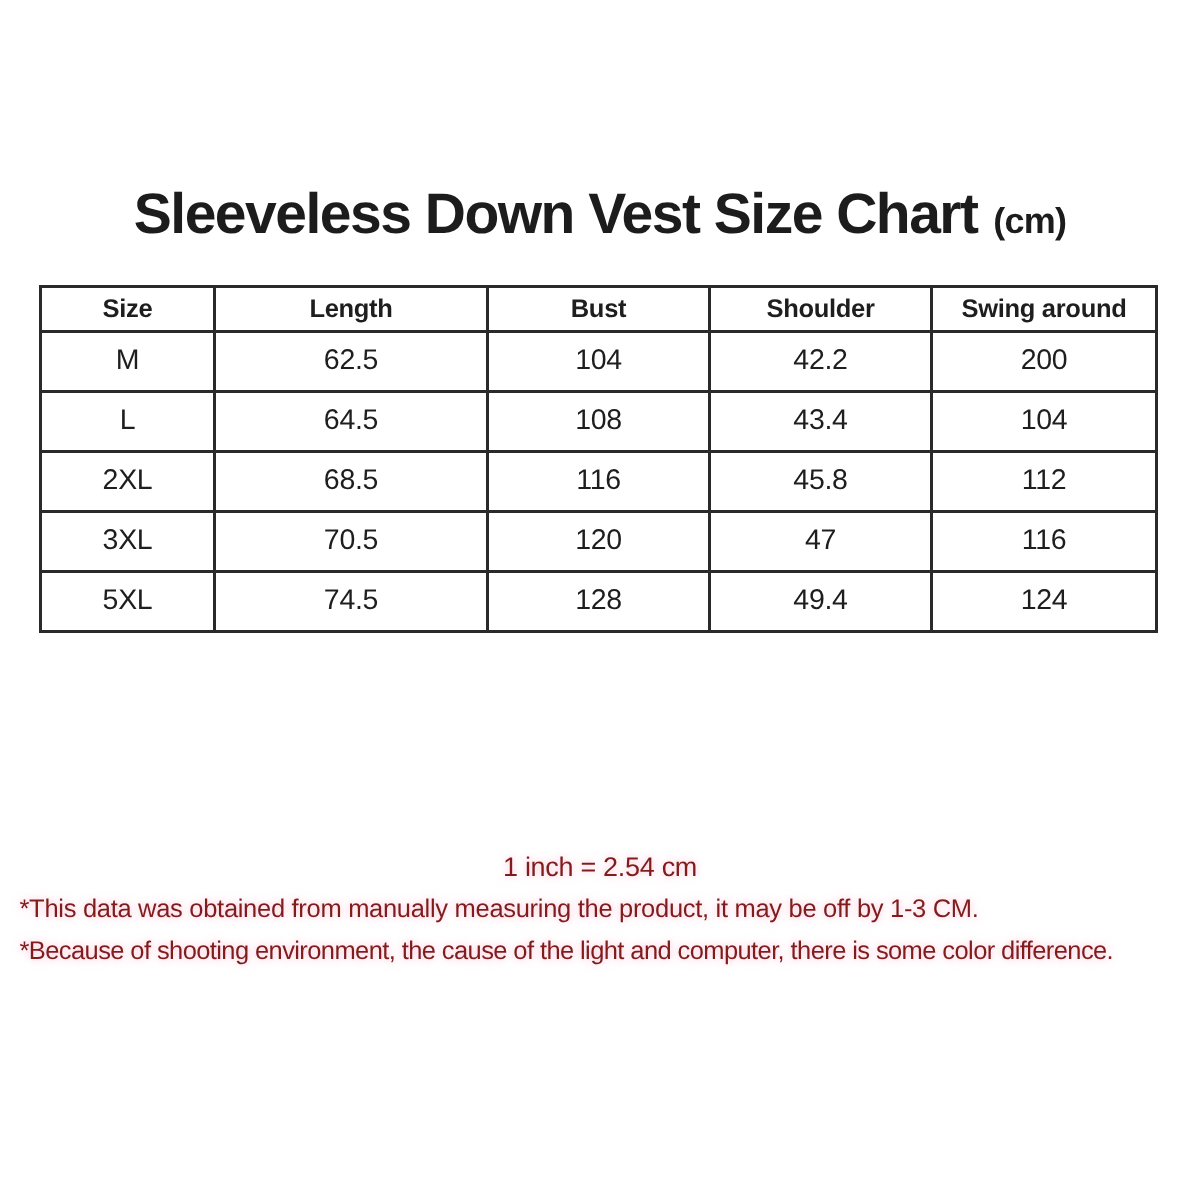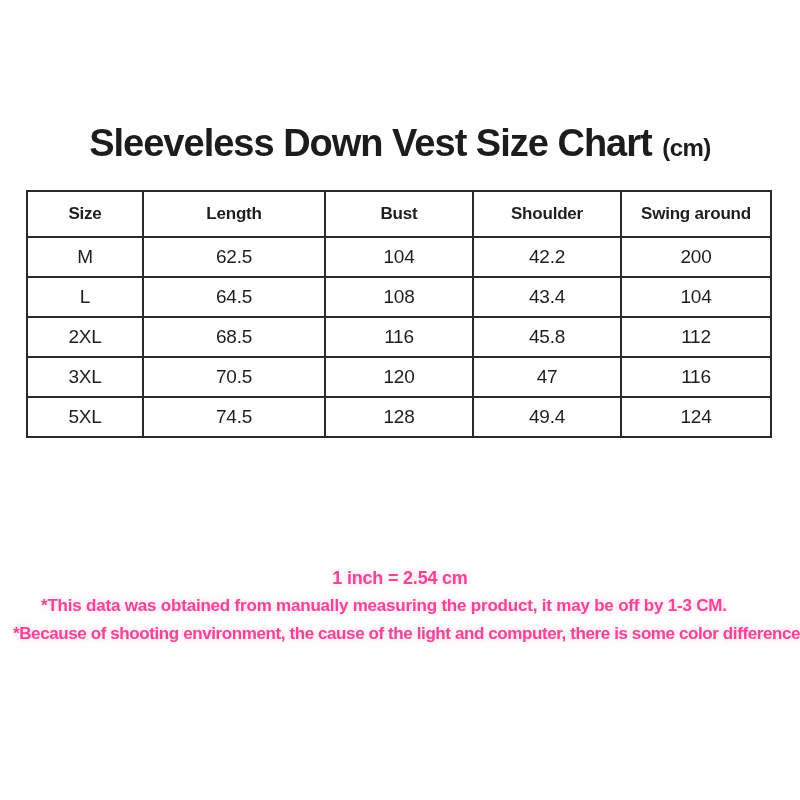--- a/index.html
+++ b/index.html
@@ -39,51 +39,50 @@
   }
   table.size-chart td, table.size-chart th {
     border: 2px solid #2a2a2a;
     text-align: center;
     vertical-align: middle;
     background: #ffffff;
     overflow: hidden;
     white-space: nowrap;
   }
   table.size-chart th {
-    height: 46px;
+    height: 30px;
     font-size: 17px;
     font-weight: bold;
     letter-spacing: -0.2px;
   }
   table.size-chart td {
     height: 40px;
     font-size: 19px;
     font-weight: normal;
     letter-spacing: -0.2px;
   }
 
   
   .red-text {
     position: absolute;
-    color: #ec4899;
-    font-weight: bold;
+    color: #7f1d1d;
+    font-weight: normal;
     white-space: nowrap;
     text-shadow: 0 0 4px rgba(255, 170, 200, 0.55), 0 0 8px rgba(255, 190, 215, 0.35);
   }
   .conversion {
     top: 568px; left: 0; right: 0;
     text-align: center;
     font-size: 18px;
     letter-spacing: -0.2px;
   }
   .note-1 {
     top: 596px; left: 13px;
     font-size: 17px;
     letter-spacing: -0.2px;
-    margin-left: 28px;
   }
   .note-2 {
     top: 624px; left: 13px;
     font-size: 17px;
     letter-spacing: -0.4px;
   }
 </style>
 </head>
 <body>
 

